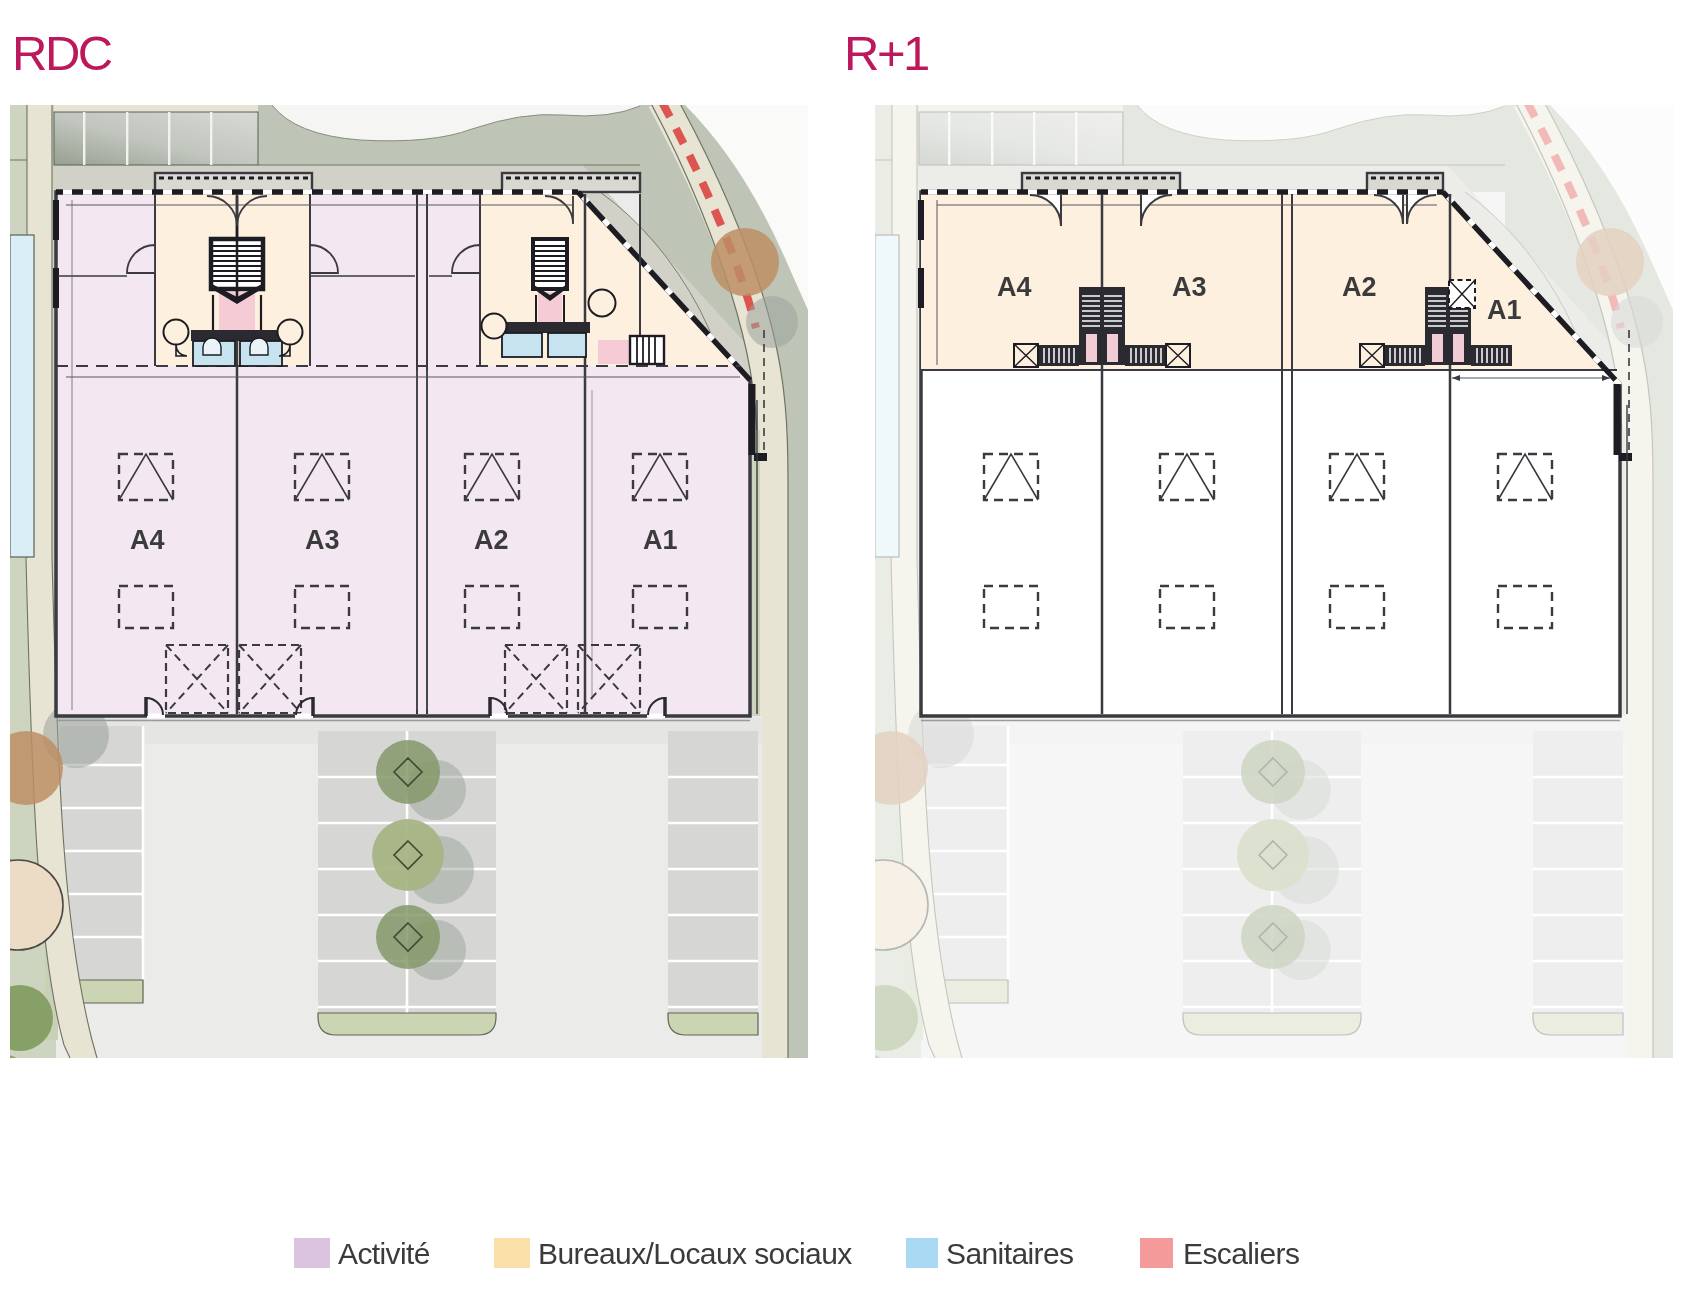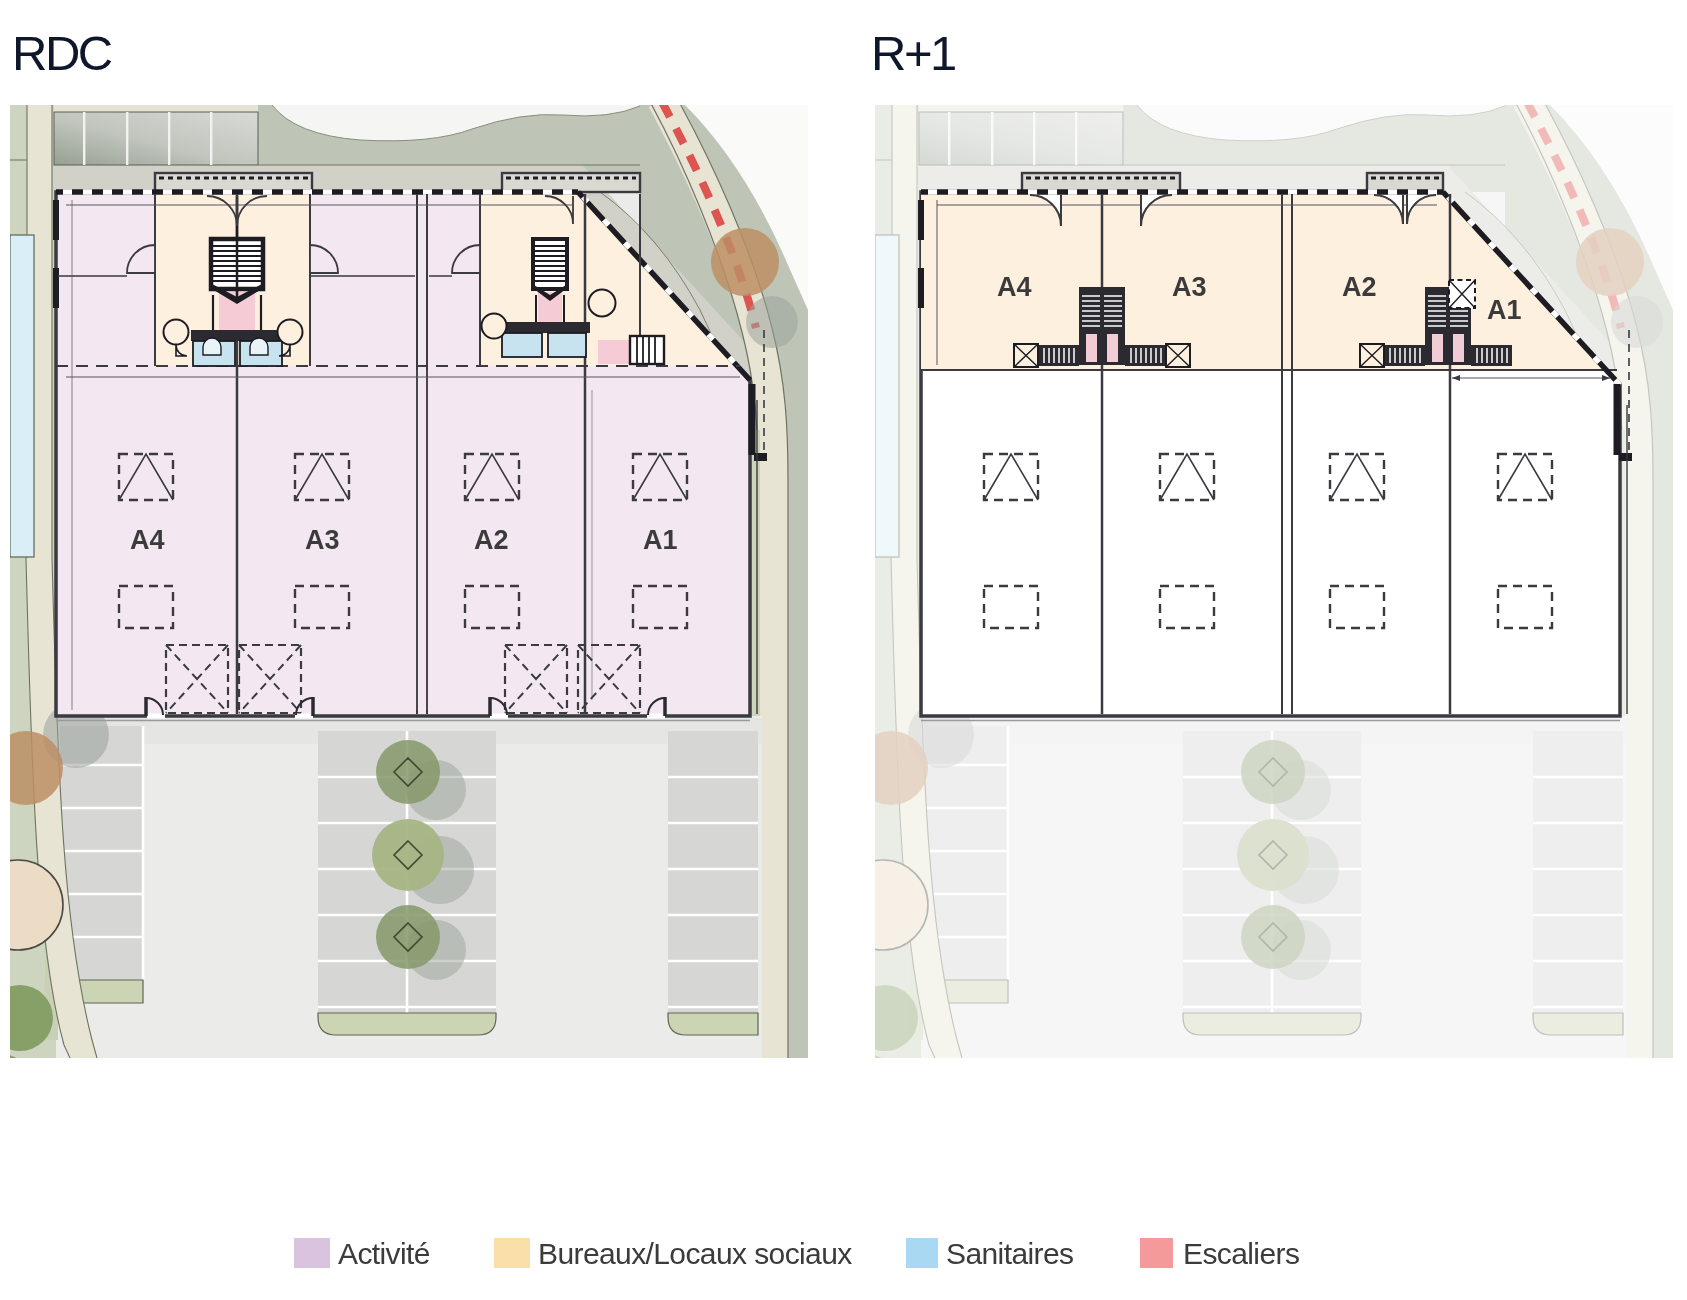--- a/index.html
+++ b/index.html
@@ -1,22 +1,22 @@
 <!DOCTYPE html>
 <html><head>
 <meta charset="utf-8">
 <style>
   html,body{margin:0;padding:0;background:#ffffff;}
   body{width:1687px;height:1300px;overflow:hidden;font-family:"Liberation Sans",sans-serif;}
-  .ttl{position:absolute;color:#0f172a;font-size:49px;letter-spacing:-2.5px;}
+  .ttl{position:absolute;color:#be185d;font-size:49px;letter-spacing:-2.5px;}
 </style>
 </head>
 <body>
 <div class="ttl" style="left:12px;top:25px;">RDC</div>
-<div class="ttl" style="left:871px;top:25px;text-align:center;">R+1</div>
+<div class="ttl" style="left:844px;top:25px;text-align:center;">R+1</div>
 <svg width="1687" height="1300" viewBox="0 0 1687 1300" style="position:absolute;left:0;top:0;" xmlns="http://www.w3.org/2000/svg">
 <defs>
 <clipPath id="cp">
         <rect x="10" y="105" width="798" height="953"></rect>
       </clipPath>
 <linearGradient id="nbld" x1="0" y1="1" x2="1" y2="0">
   <stop offset="0" stop-color="#97a092"></stop>
   <stop offset="0.45" stop-color="#c0c5bd"></stop>
   <stop offset="1" stop-color="#d8dad6"></stop>
 </linearGradient>

